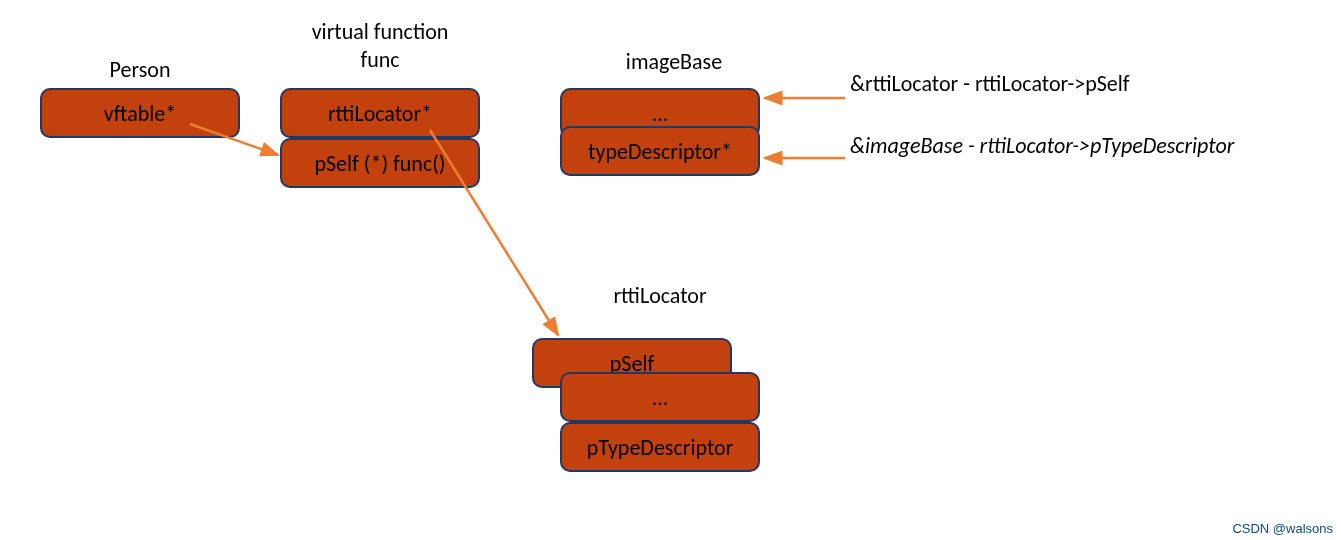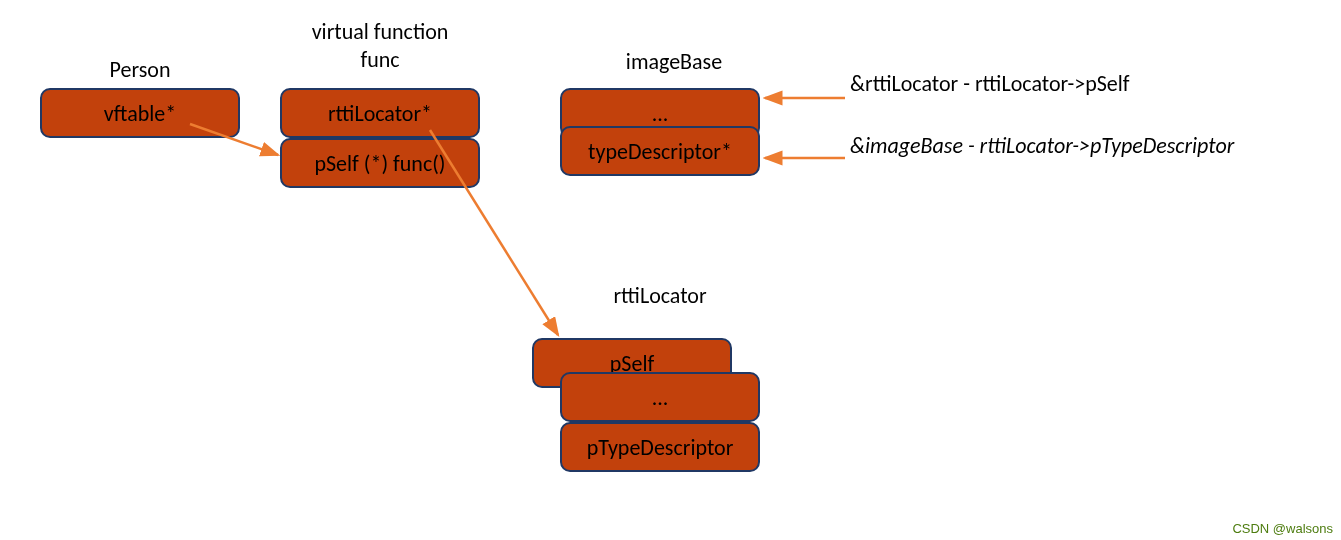--- a/index.html
+++ b/index.html
@@ -31,21 +31,21 @@
   .annotation {
     position: absolute;
     white-space: nowrap;
     text-align: left;
   }
   .watermark {
     position: absolute;
     right: 8px;
     bottom: 4px;
     font-size: 13px;
-    color: #4d7c0f;
+    color: #0c4a6e;
     font-family: Arial, sans-serif;
   }
   svg.arrows {
     position: absolute;
     left: 0;
     top: 0;
     width: 1341px;
     height: 540px;
     pointer-events: none;
   }

